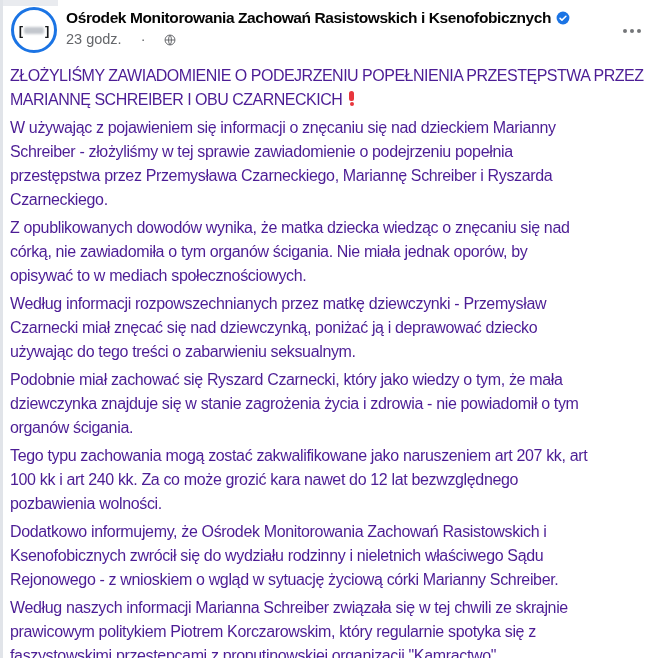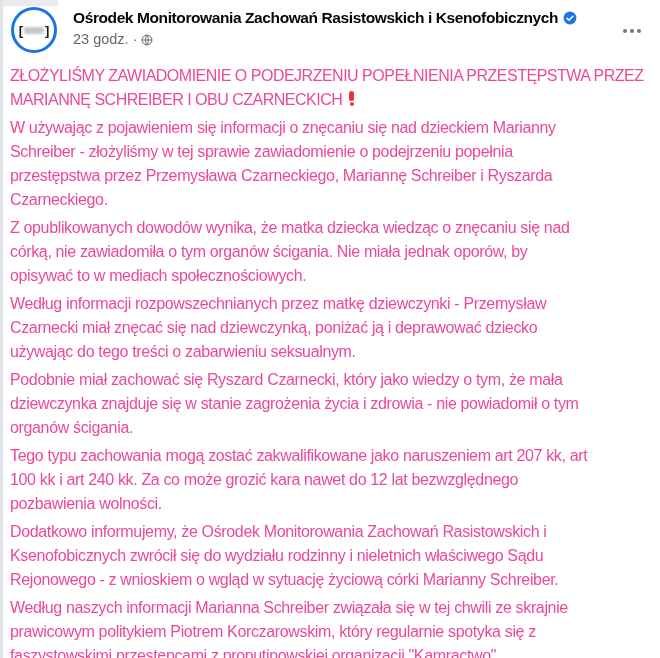--- a/index.html
+++ b/index.html
@@ -32,51 +32,51 @@
     background:#ffffff;
     display:flex; align-items:center; justify-content:center;
     cursor:pointer;
   }
   .logo-bracket { font-size:13px; font-weight:700; color:#17191c; line-height:1; }
   .logo-blur {
     display:inline-block; width:20px; height:7px; margin:0 1px;
     background:#c3c7cd; border-radius:2px; filter:blur(1px);
   }
 
-  .header-text { margin-left:16px; padding-top:2px; min-width:0; }
+  .header-text { margin-left:9px; padding-top:2px; min-width:0; }
   .name-row { display:flex; align-items:center; white-space:nowrap; }
   .page-name {
     font-size:15.5px; font-weight:700; letter-spacing:-0.4px;
     color:#050505; cursor:pointer;
   }
   .verified { margin-left:5px; display:inline-flex; flex:0 0 auto; }
 
   .meta-row {
-    display:flex; align-items:center; gap:4px;
+    display:flex; align-items:center; gap:19px;
     margin-top:4px; font-size:14.5px; color:#65676b;
   }
   .meta-row .ts { cursor:pointer; }
   .globe { display:inline-flex; margin-top:1px; }
 
   .menu-dots {
     position:absolute; top:25px; right:15px;
     display:flex; gap:3px; align-items:center;
     cursor:pointer; padding:4px;
   }
   .menu-dots i {
     width:4px; height:4px; border-radius:50%; background:#747679; display:block;
   }
 
   
   .body { padding:0 9px 0 7px; margin-top:11px; }
   .body p {
     margin:0 0 4px 0;
     font-size:16px; line-height:24px;
     letter-spacing:-0.35px;
-    color:#ec4899;
+    color:#4c1d95;
     white-space:pre-line;
     overflow-wrap:break-word;
   }
   p.headline { letter-spacing:-0.5px; }
 
   .excl {
     display:inline-block; position:relative;
     width:6px; height:15px; margin-left:7px; vertical-align:-1px;
   }
   .excl::before {

